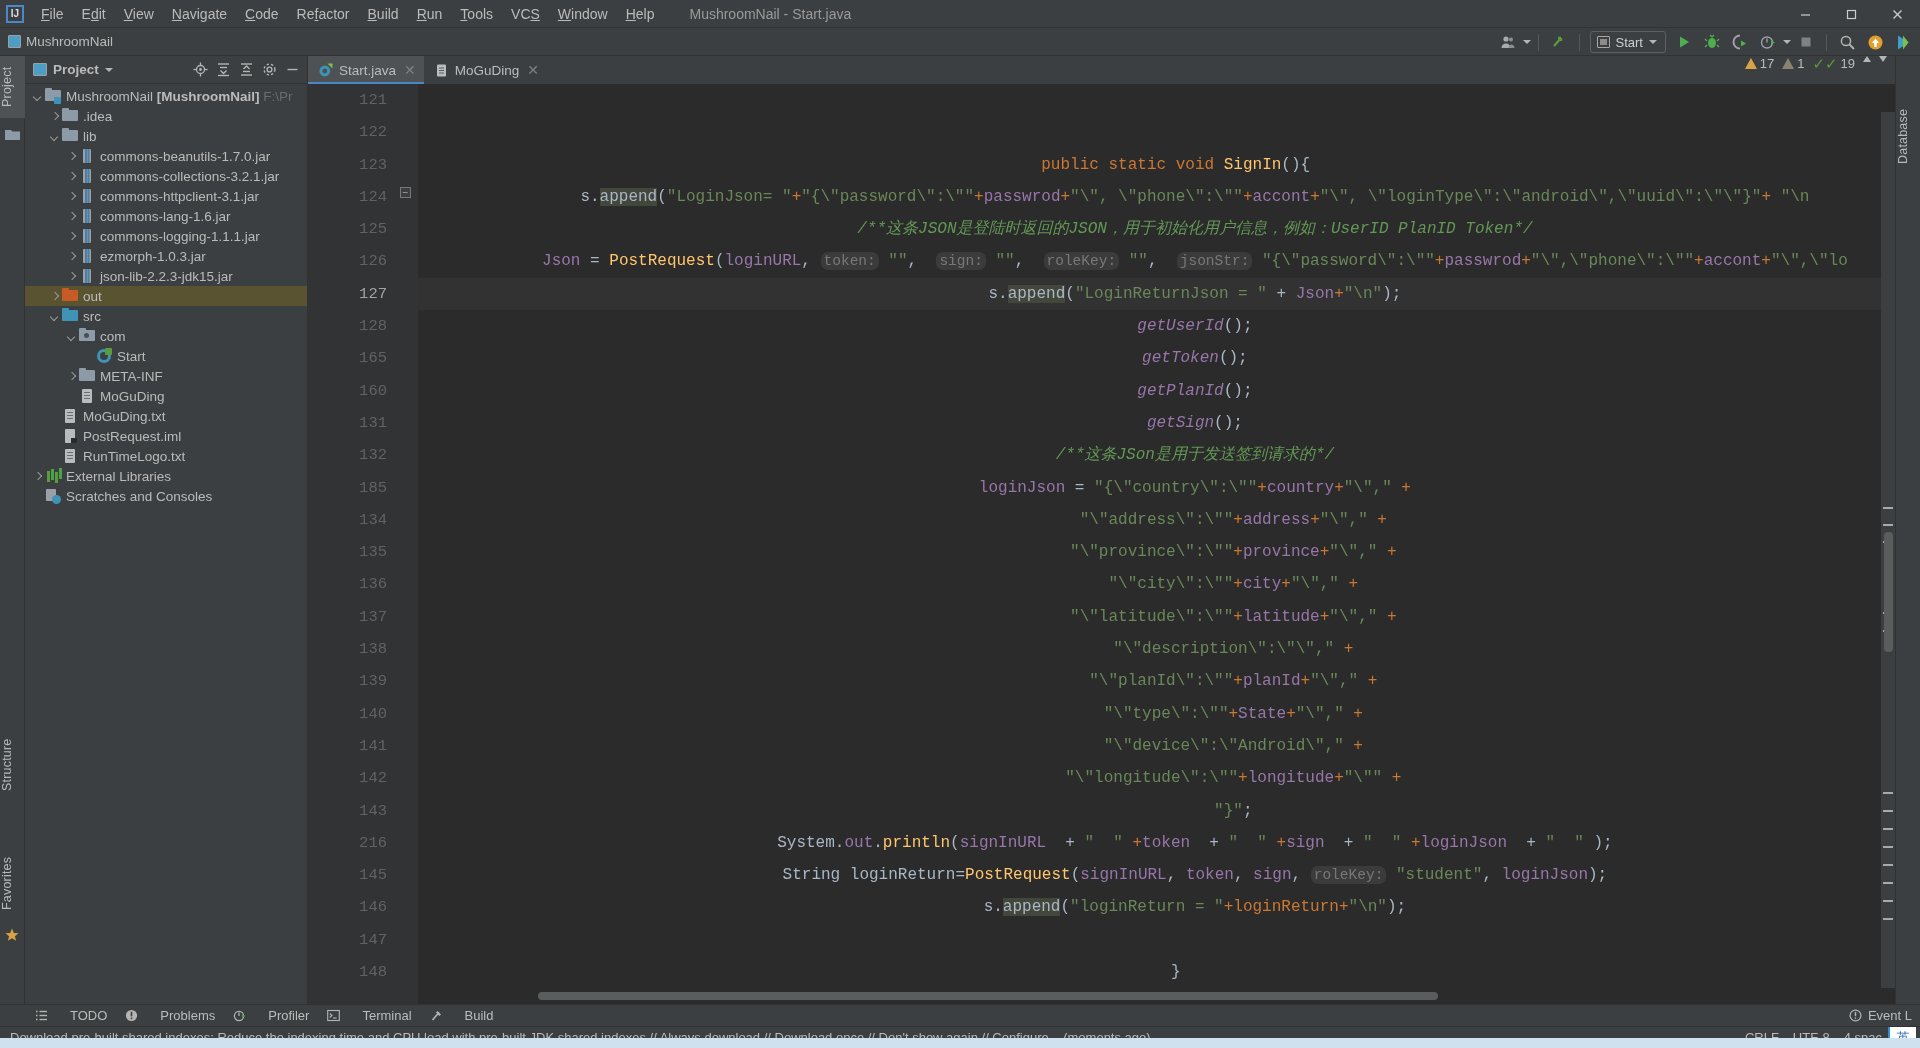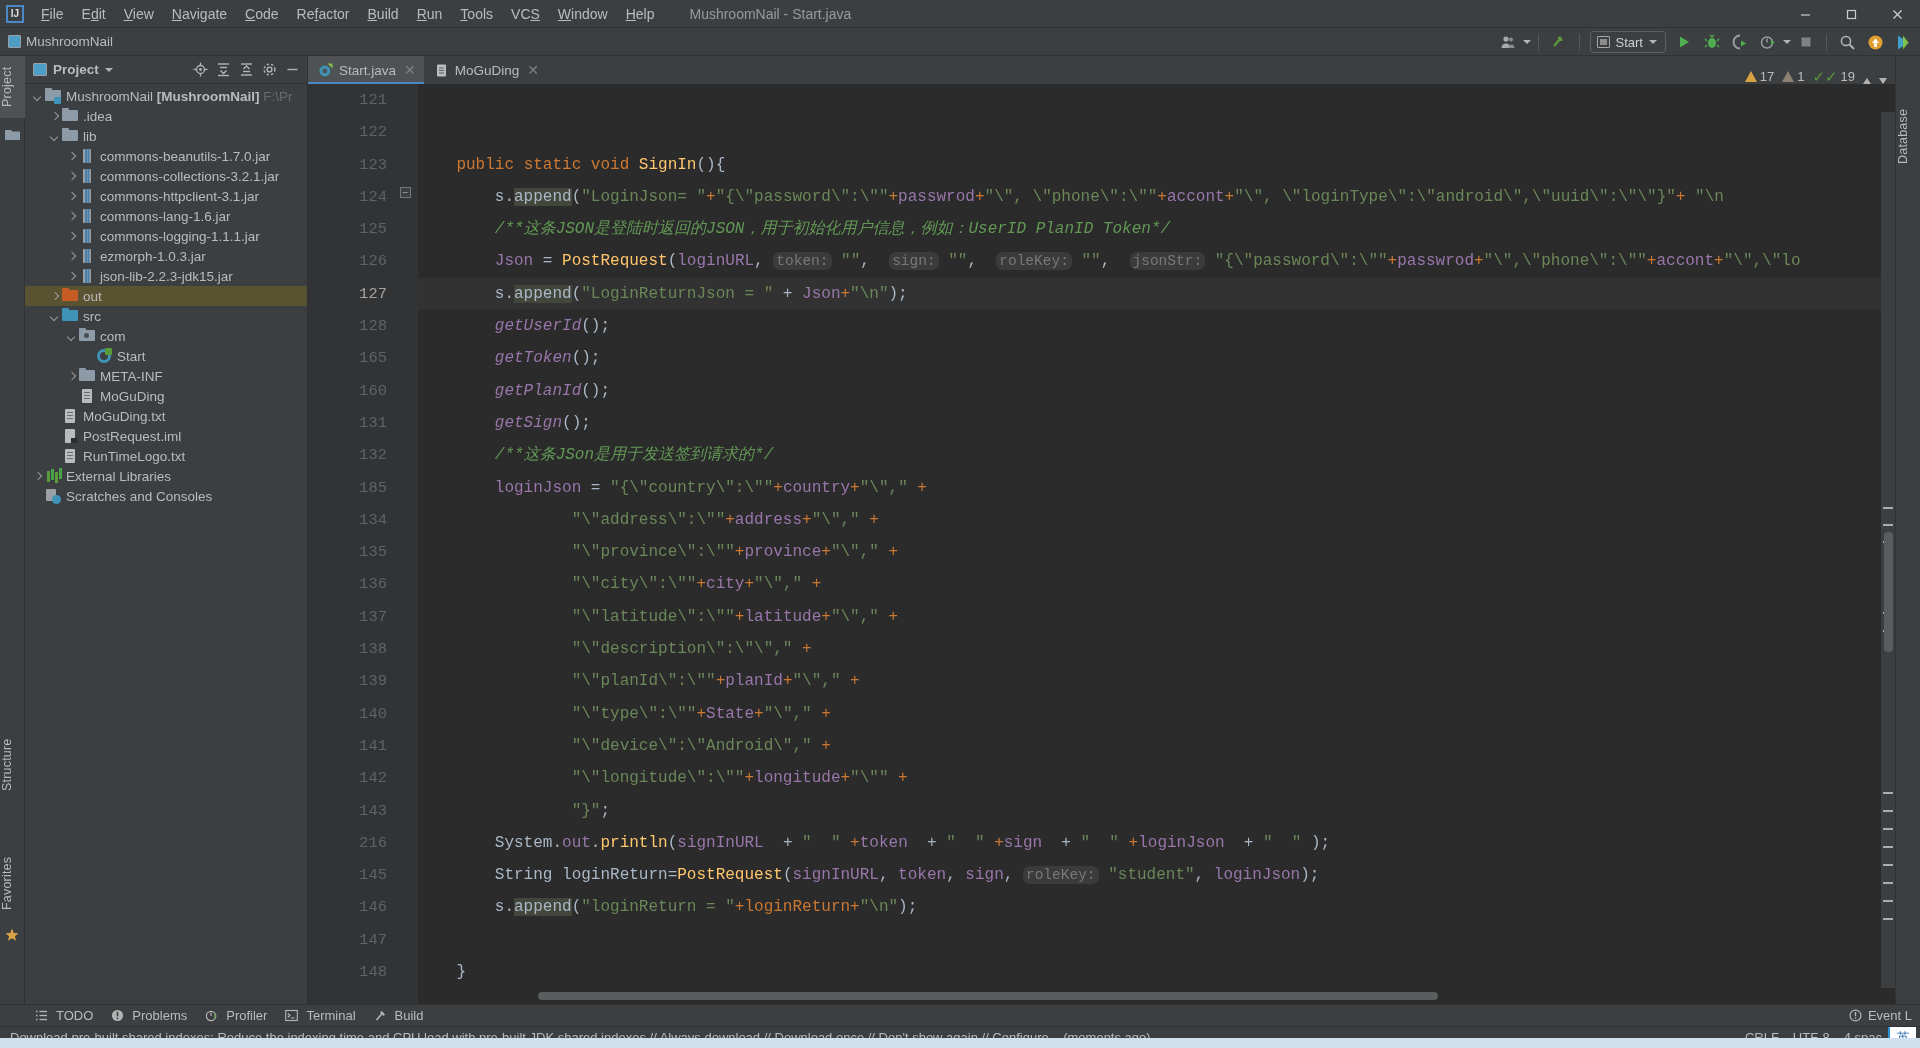--- a/index.html
+++ b/index.html
@@ -194,21 +194,21 @@
   .tab.active { background: #4e5254; }
   .tab.active::after {
     content:''; position:absolute; left:0; right:0; bottom:0; height:2px;
     background:#4a88c7;
   }
   .tab-close { color: #7e8183; font-size: 14px; margin-left: 2px; }
   .tab-icon { width: 15px; height: 15px; position: relative; }
 
   .inspect-badges {
     position: absolute; right: 8px; top: 0; height: 28px;
-    display: flex; align-items: flex-end; gap: 8px; font-size: 13px;
+    display: flex; align-items: flex-start; gap: 8px; font-size: 13px;
     color: #bbbbbb;
   }
   .badge-group { display: flex; align-items: center; gap: 3px; }
   .tri-warn { width:0;height:0;border-left:6px solid transparent;
     border-right:6px solid transparent;border-bottom:11px solid #d9a343;}
   .tri-weak { width:0;height:0;border-left:6px solid transparent;
     border-right:6px solid transparent;border-bottom:11px solid #8a8170;}
   .check-ok { color:#5a9c3c; font-size:15px; line-height:1; }
   .chev { width:0;height:0;border-left:4.5px solid transparent;
     border-right:4.5px solid transparent; }
@@ -224,21 +224,21 @@
     background: #313335; color: #606366; text-align: right;
     font-family: "Liberation Mono", monospace; font-size: 15.5px;
   }
   .fold-col {
     position: absolute; left: 88px; top: 0; width: 22px; bottom: 0;
     background: #313335;
   }
   .code-lines {
     position: absolute; left: 110px; top: 0; right: 0; bottom: 0;
     font-family: "Liberation Mono", monospace; font-size: 16px;
-    line-height: 32.3px; white-space: pre; color: #a9b7c6;
+    line-height: 32.3px; white-space: pre; color: #a9b7c6; text-align: center;
   }
   .ln { height: 32.3px; line-height: 32.3px; }
   .gl { height: 32.3px; line-height: 32.3px; padding-right: 9px; }
   .gl.cur { color: #a4a3a3; }
 
   
   .kw  { color: #cc7832; }
   .str { color: #6a8759; }
   .cmt { color: #629755; font-style: italic; }
   .fld { color: #9876aa; }
@@ -290,21 +290,21 @@
     background: #3c3f41; border-left: 1px solid #323232;
   }
 
   
   .toolwindow-bar {
     position: absolute; left: 0; bottom: 22px; width: 1920px; height: 22px;
     background: #3c3f41; display: flex; align-items: center;
     gap: 4px; padding-left: 28px; border-top: 1px solid #323232;
   }
   .tw-item {
-    display: flex; align-items: center; gap: 8px; padding: 2px 7px;
+    display: flex; align-items: center; gap: 22px; padding: 2px 7px;
     font-size: 13px; color: #bbbbbb; border-radius: 3px; cursor: default;
   }
 
   .statusbar {
     position: absolute; left: 0; bottom: 0; width: 1920px; height: 22px;
     background: #3c3f41; display: flex; align-items: center;
     font-size: 13px; color: #bbbbbb; padding: 0 4px 0 10px;
     border-top: 1px solid #323232;
   }
   .status-msg { color: #bbbbbb; }

